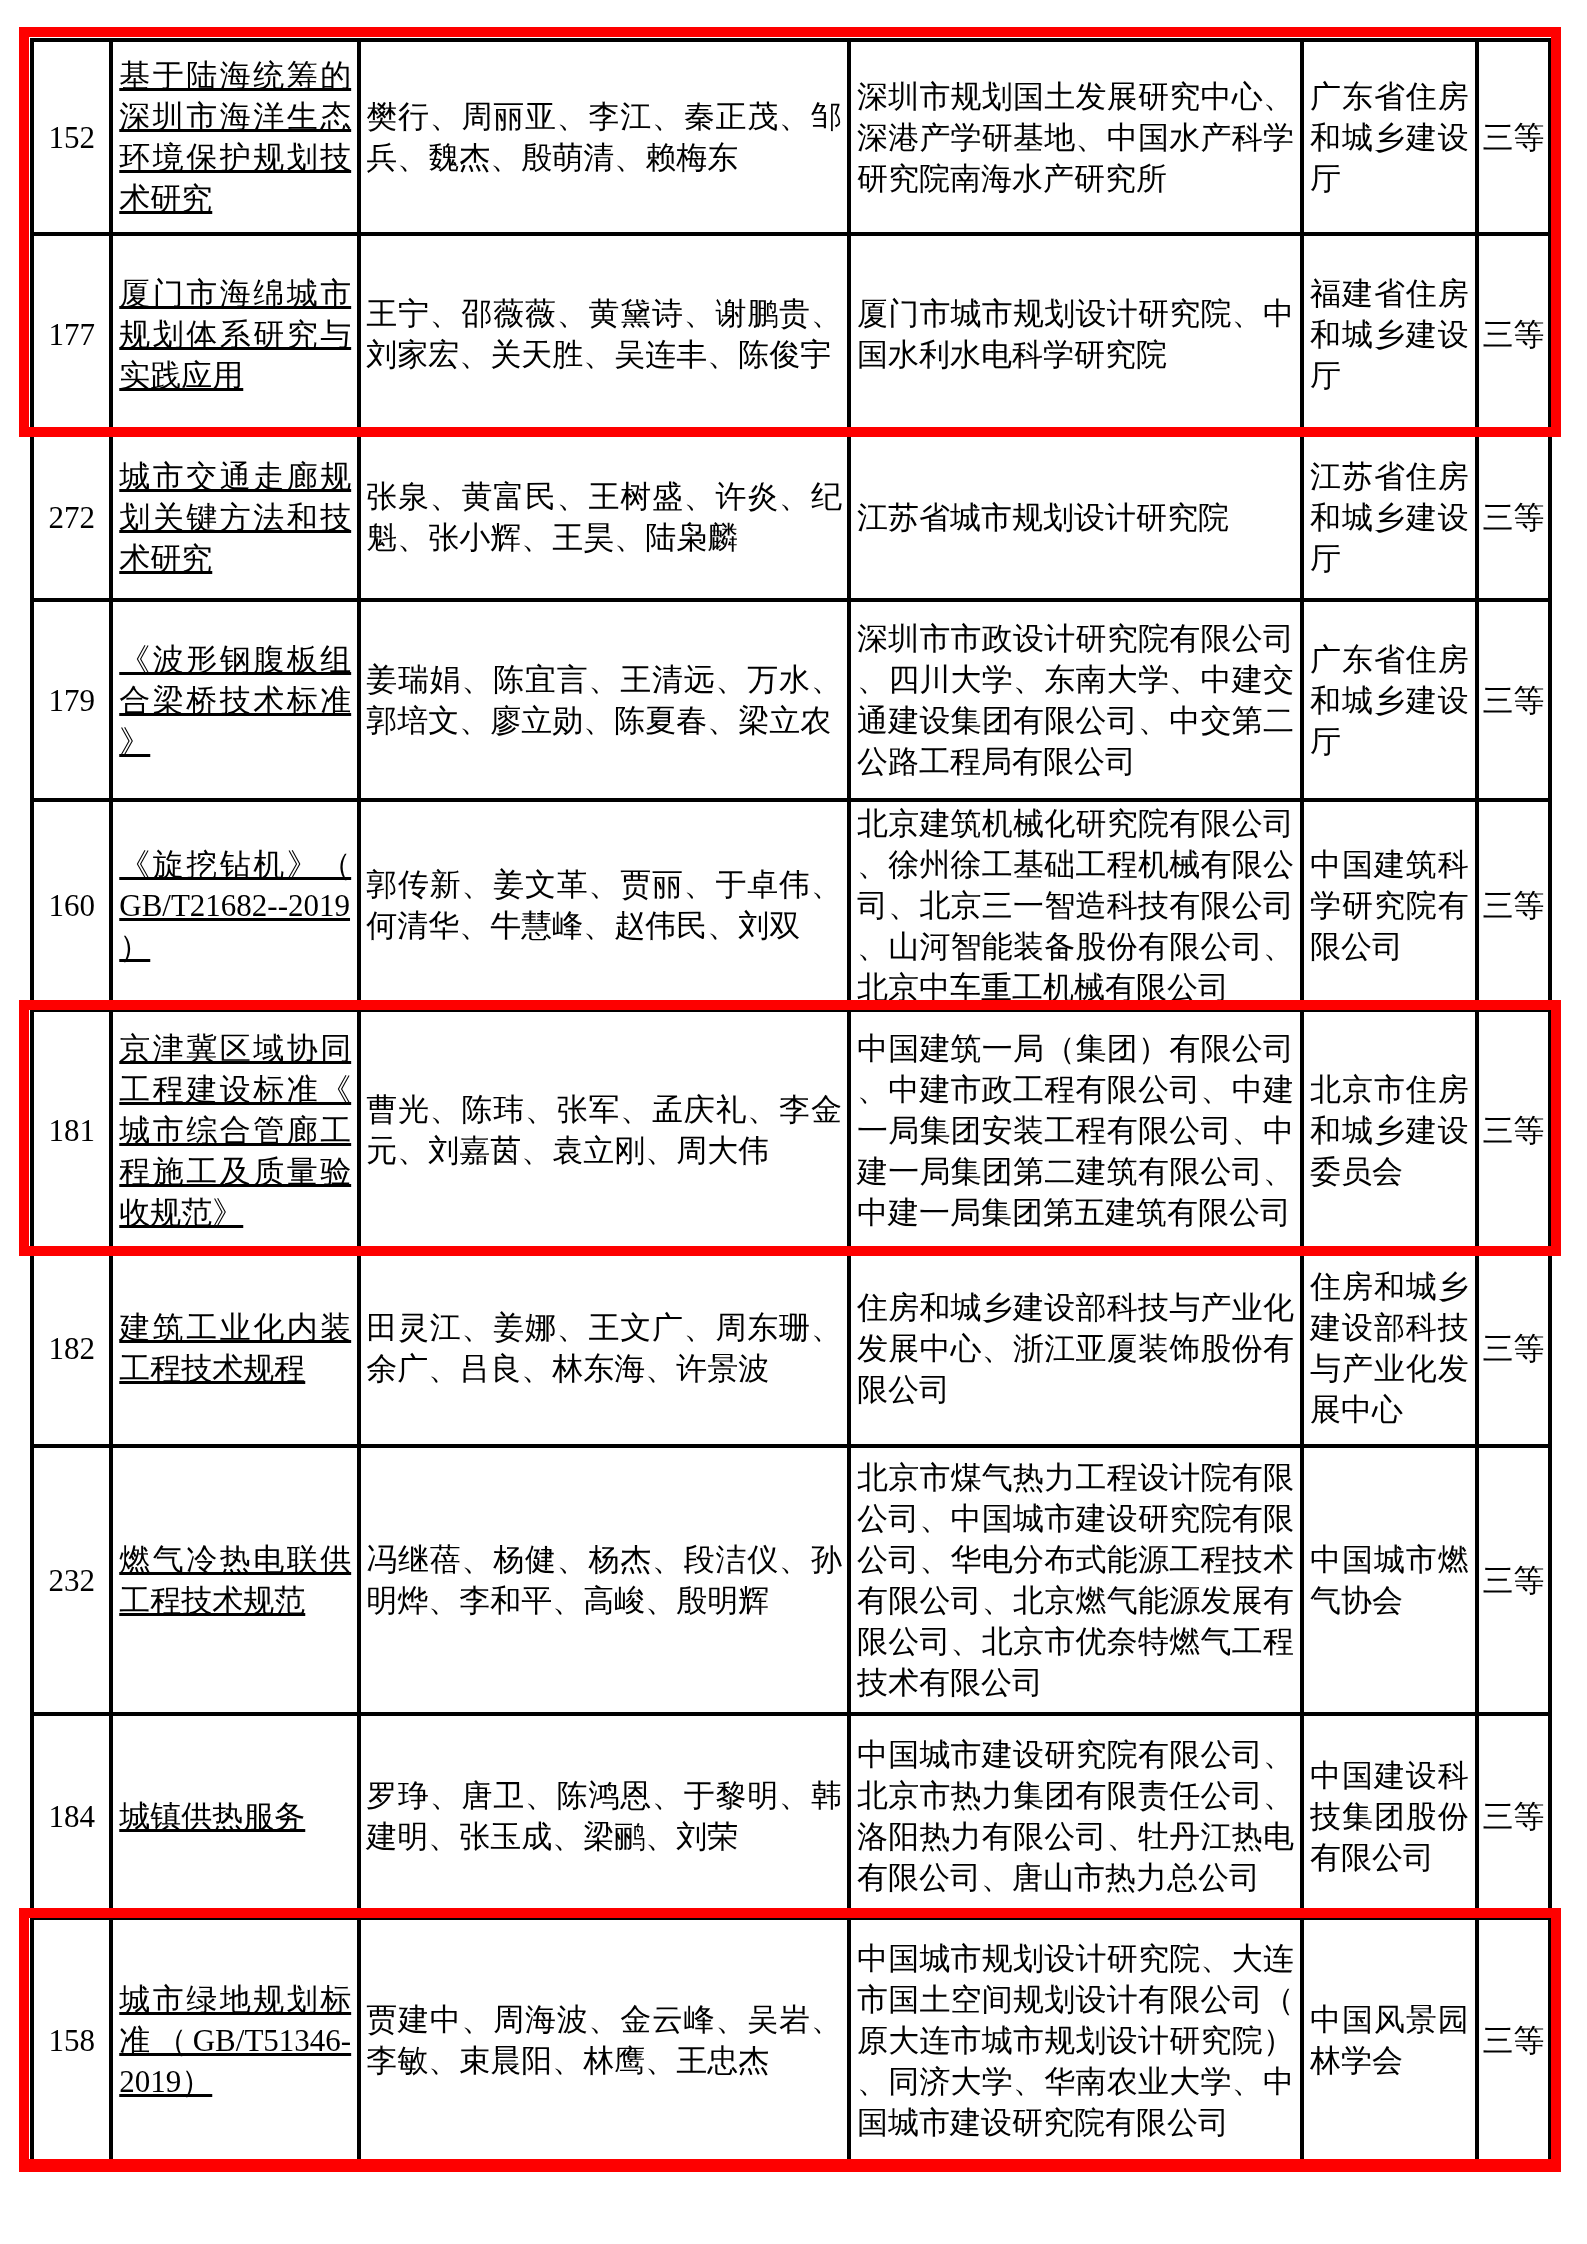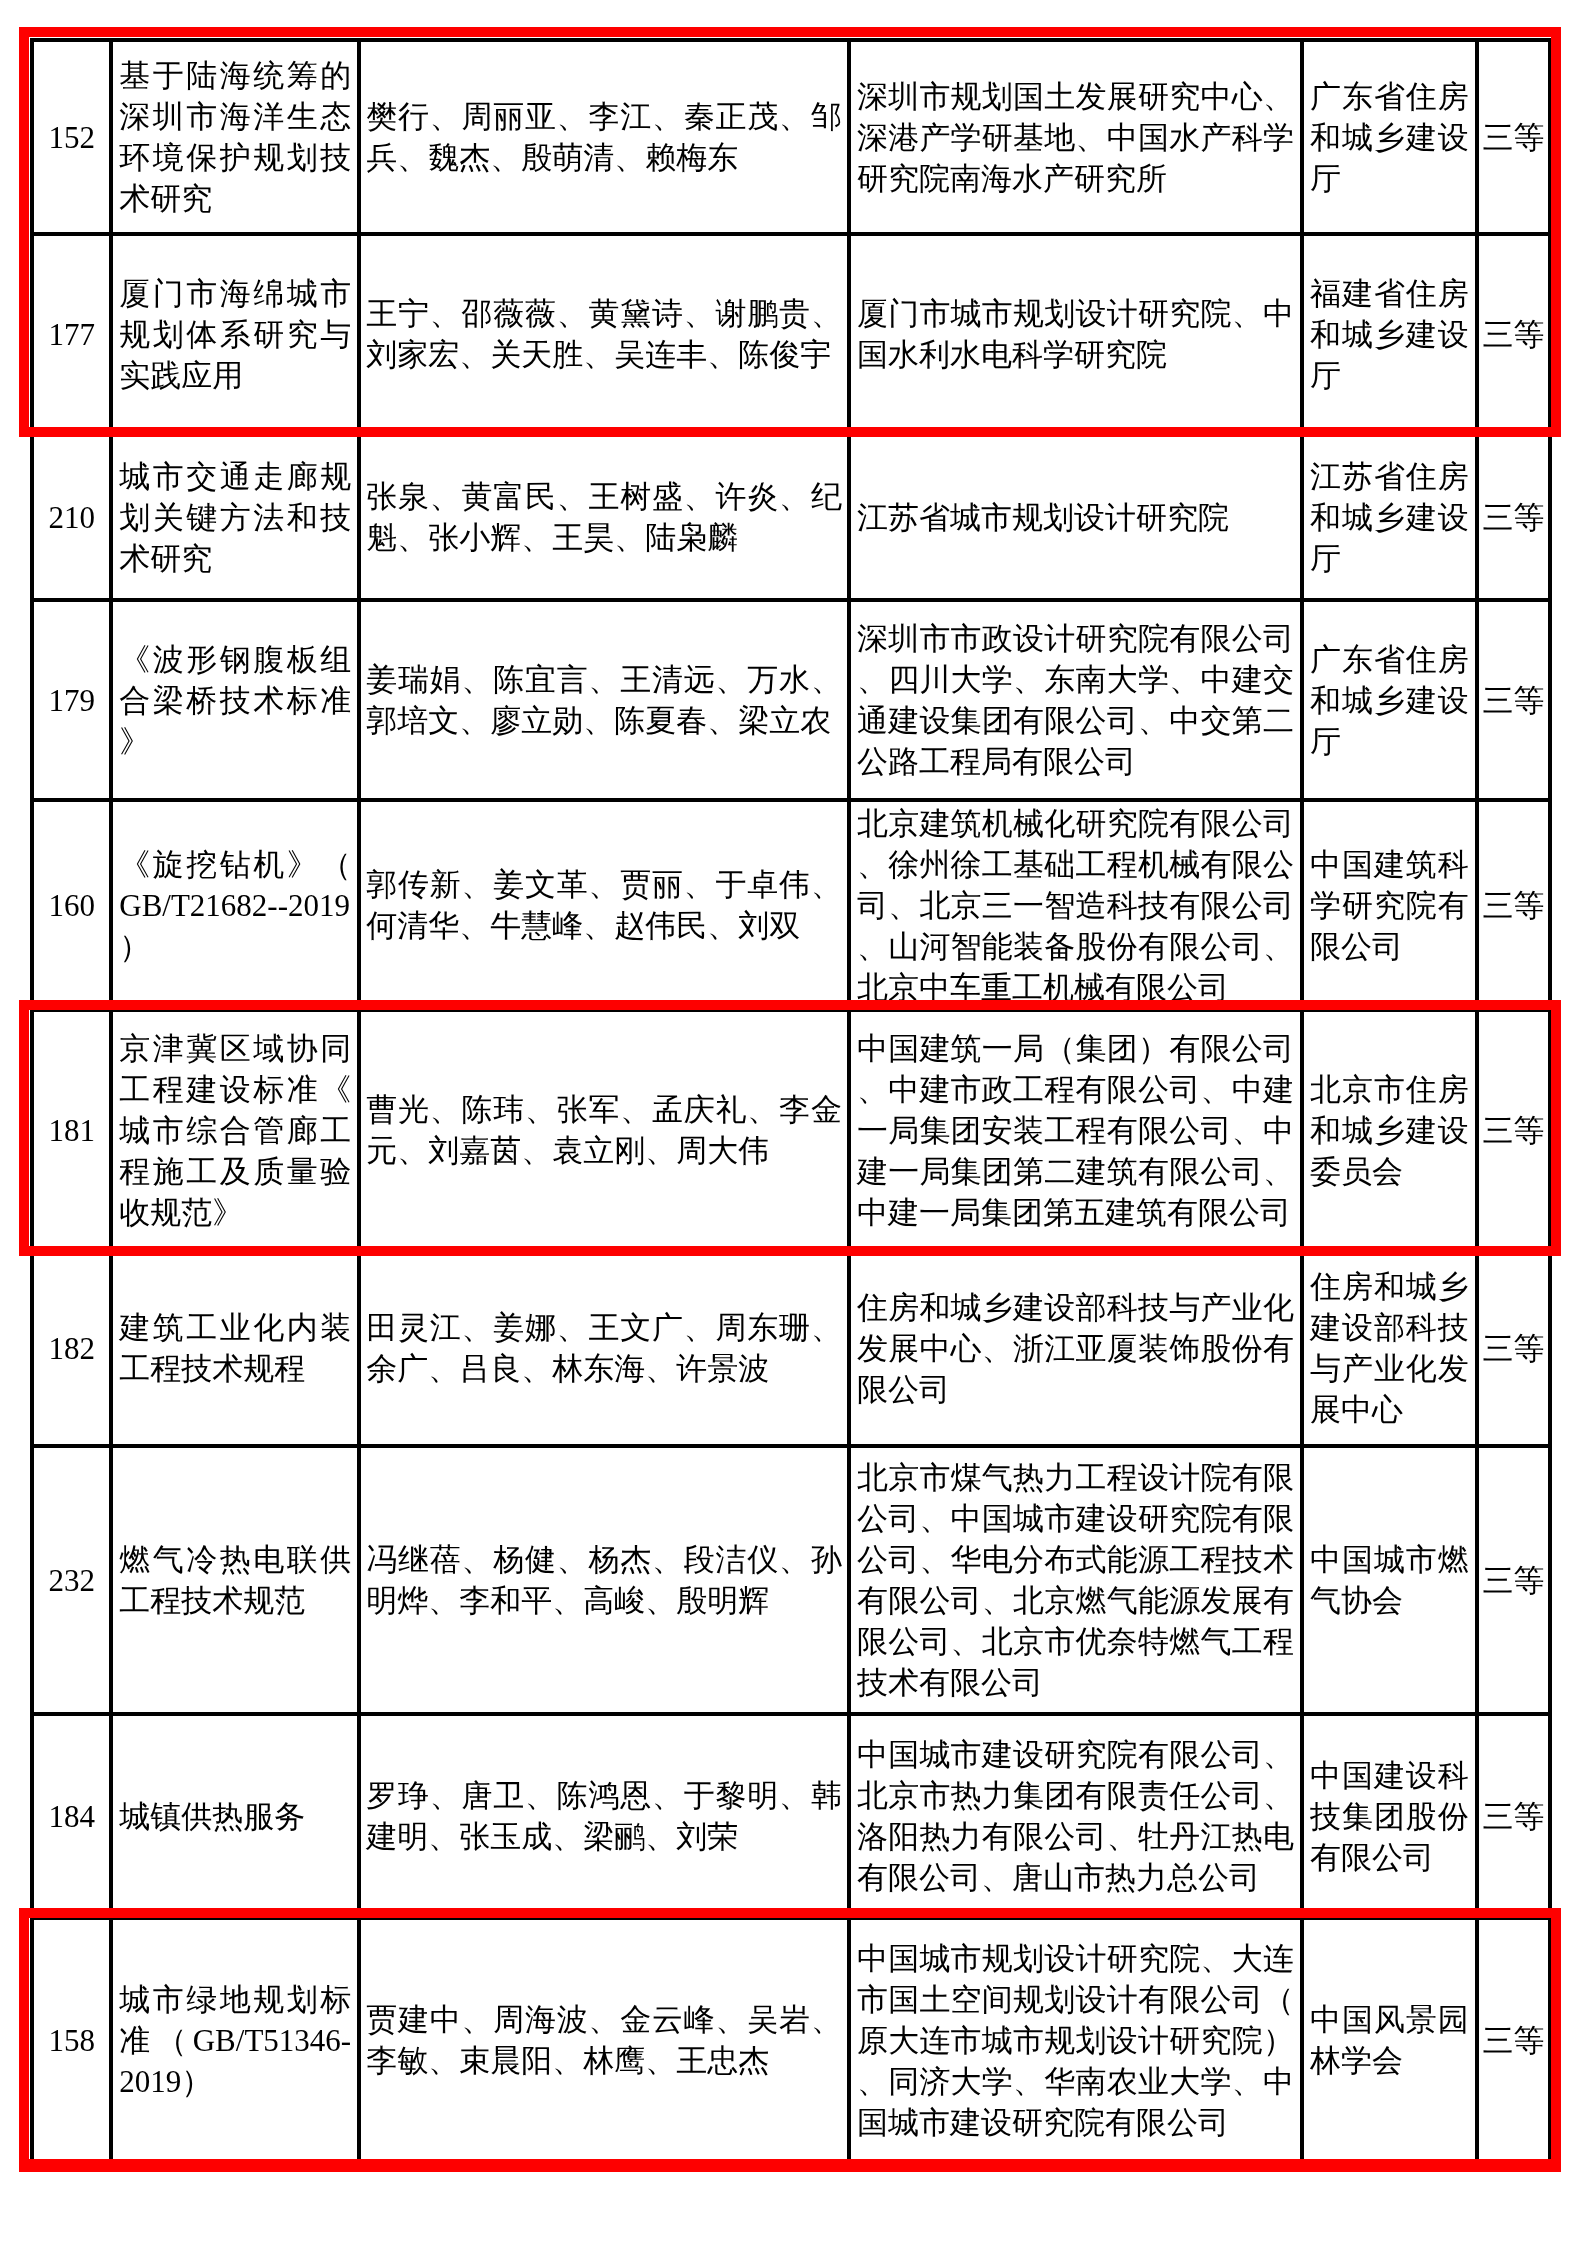--- a/index.html
+++ b/index.html
@@ -22,21 +22,21 @@
     vertical-align:middle;
     font-size:31px;
     line-height:41px;
     word-break:break-all;
     line-break:anywhere;
     text-align:justify;
     text-align-last:left;
     padding:0 6px;
   }
   #awards-table td.c-no{text-align:center;text-align-last:center;padding:0 2px;}
-  #awards-table td.c-title{padding:0 6px;}
+  #awards-table td.c-title{padding:0 6px;text-decoration:underline;}
   #awards-table td.c-authors{padding:0 5px;}
   #awards-table td.c-grade{text-align:left;text-align-last:center;padding:0 2px;}
   
   #awards-table tr:nth-child(1) td{height:190px;}
   #awards-table tr:nth-child(2) td{height:196px;}
   #awards-table tr:nth-child(3) td{height:162px;}
   #awards-table tr:nth-child(4) td{height:196px;}
   #awards-table tr:nth-child(5) td{height:206px;}
   #awards-table tr:nth-child(6) td{height:236px;}
   #awards-table tr:nth-child(7) td{height:192px;}
@@ -82,21 +82,21 @@
   <tr>
     <td class="c-no">177</td>
     <td class="c-title">厦门市海绵城市规划体系研究与实践应用</td>
     <td class="c-authors">王宁、邵薇薇、黄黛诗、谢鹏贵、刘家宏、关天胜、吴连丰、陈俊宇</td>
     <td class="c-orgs">厦门市城市规划设计研究院、中国水利水电科学研究院</td>
     <td class="c-dept">福建省住房和城乡建设厅</td>
     <td class="c-grade">三等</td>
   </tr>
 
   <tr>
-    <td class="c-no">210</td>
+    <td class="c-no">272</td>
     <td class="c-title">城市交通走廊规划关键方法和技术研究</td>
     <td class="c-authors">张泉、黄富民、王树盛、许炎、纪魁、张小辉、王昊、陆枭麟</td>
     <td class="c-orgs">江苏省城市规划设计研究院</td>
     <td class="c-dept">江苏省住房和城乡建设厅</td>
     <td class="c-grade">三等</td>
   </tr>
 
   <tr>
     <td class="c-no">179</td>
     <td class="c-title">《波形钢腹板组合梁桥技术标准》</td>

